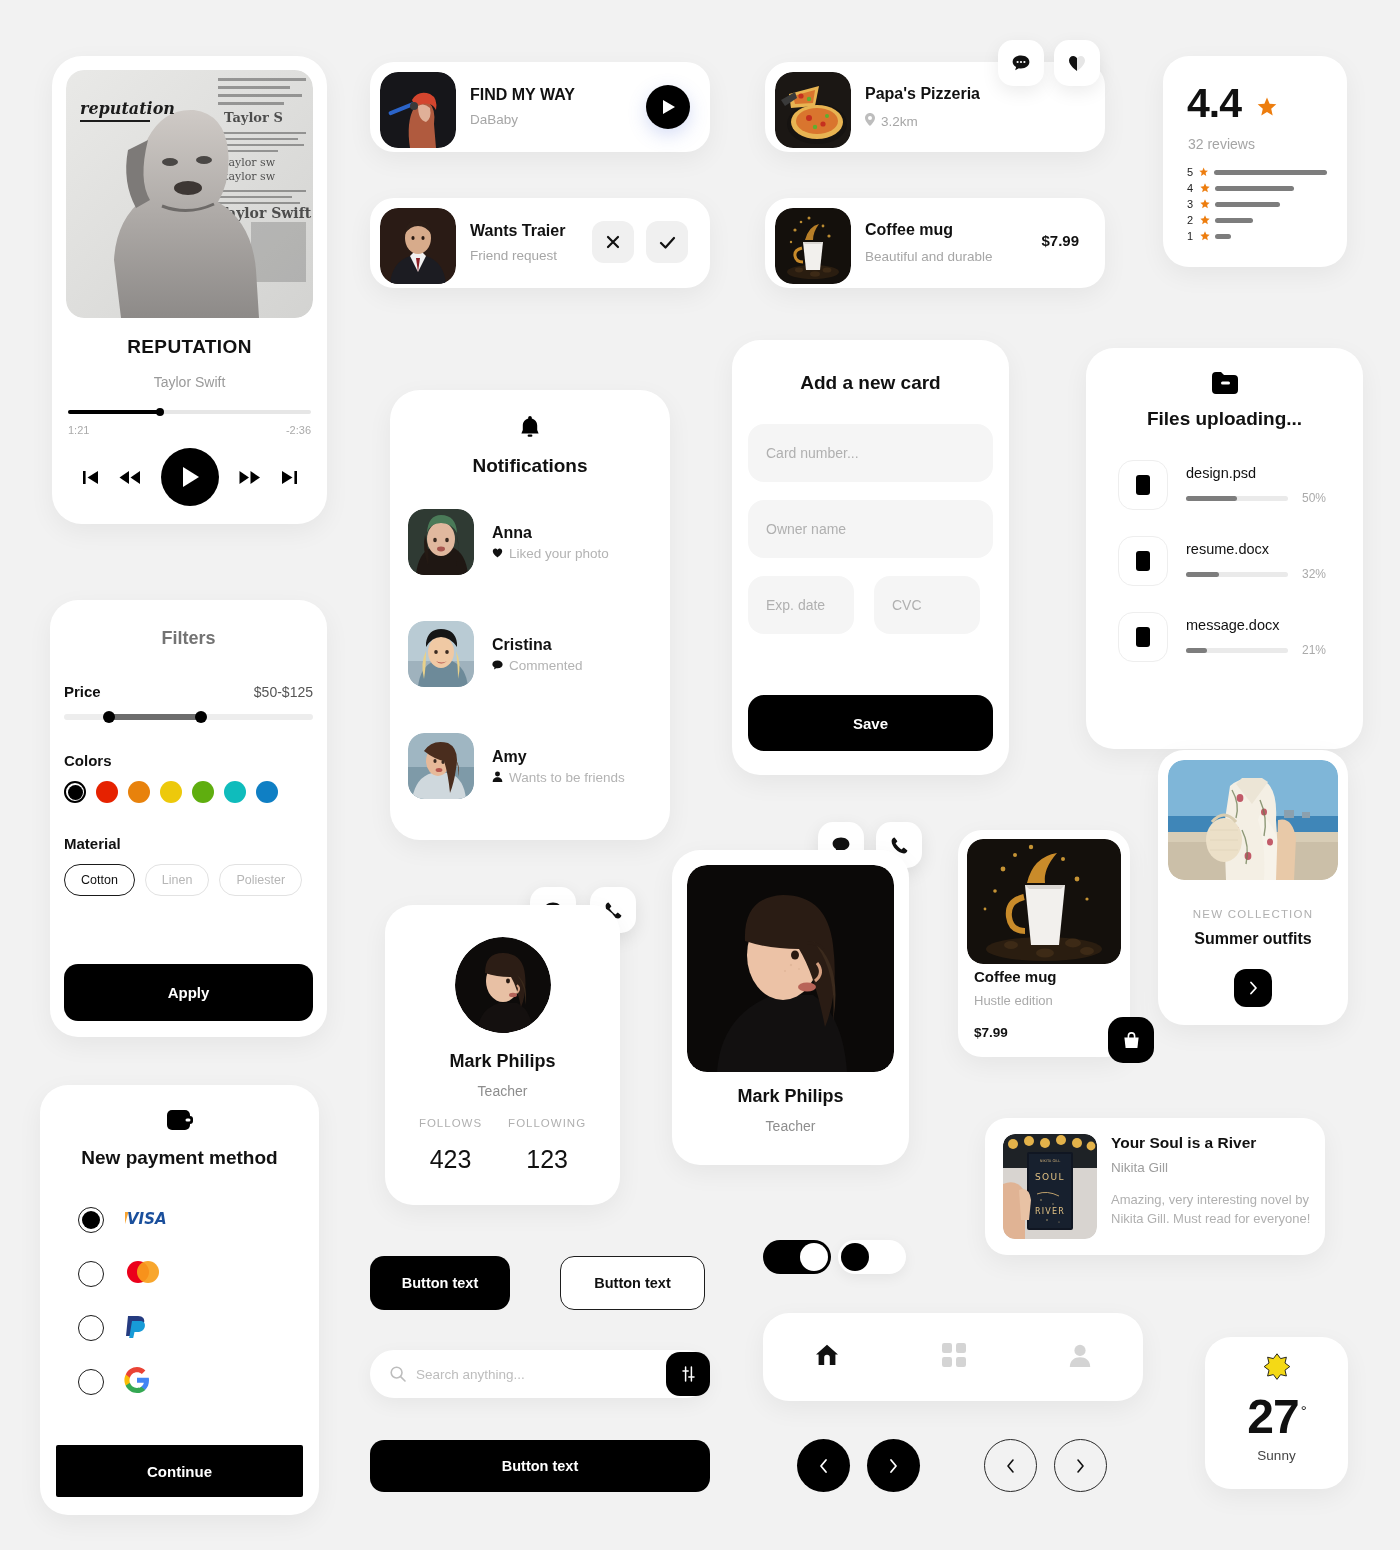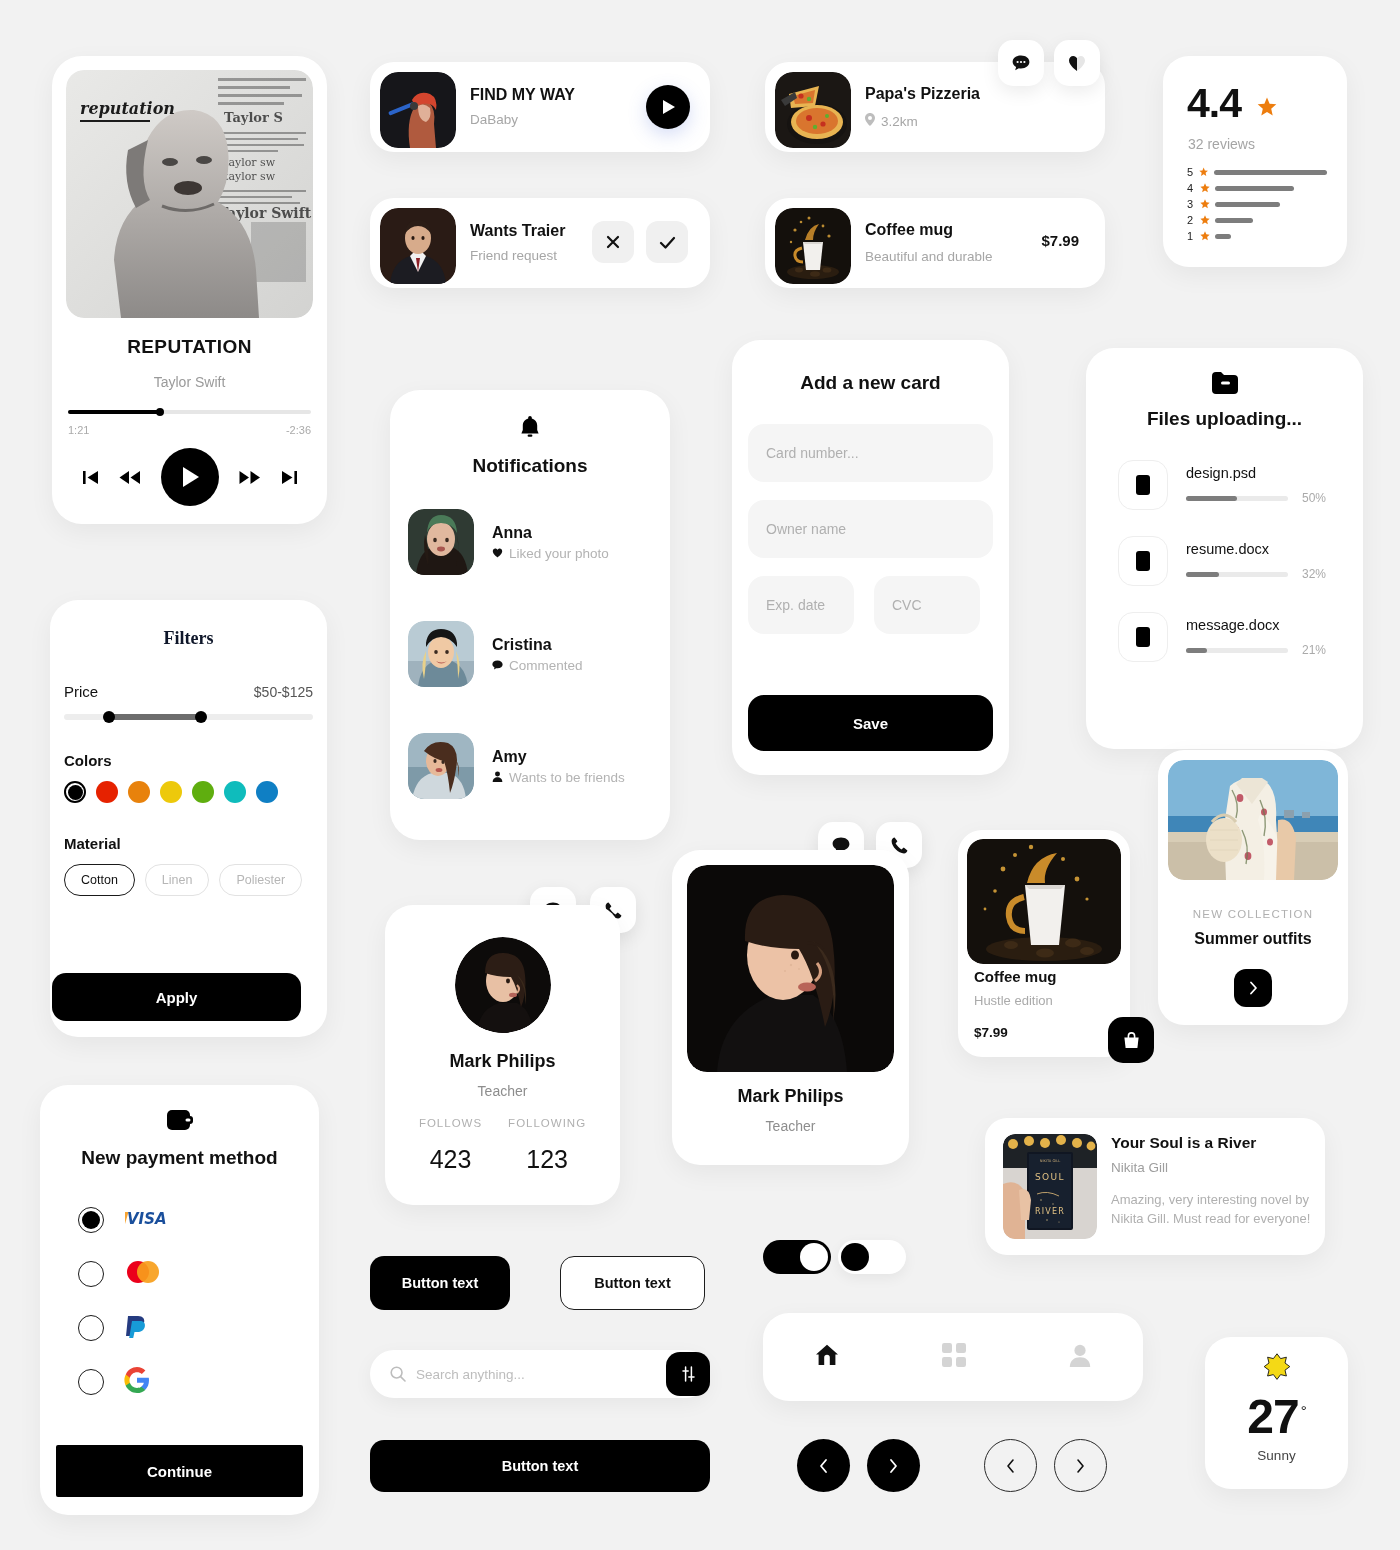--- a/index.html
+++ b/index.html
@@ -41,41 +41,41 @@
   #music .t1 { position: absolute; left: 16px; top: 368px; font-size: 11px; color: #aaa; }
   #music .t2 { position: absolute; right: 16px; top: 368px; font-size: 11px; color: #aaa; }
   #music .ctrls { position: absolute; left: 0; top: 392px; width: 100%;
     display: flex; align-items: center; justify-content: center; gap: 20px; }
   #music .play { width: 58px; height: 58px; border-radius: 50%; background: #000;
     display: flex; align-items: center; justify-content: center; }
   .ico { display: inline-flex; align-items: center; justify-content: center; }
 
   
   #filters { left: 50px; top: 600px; width: 277px; height: 437px; border-radius: 28px; }
-  #filters h3 { text-align: center; font-size: 18px; margin-top: 28px; color: #0f172a; font-family: Liberation Serif, serif; }
+  #filters h3 { text-align: center; font-size: 18px; margin-top: 28px; color: #737373; }
   #filters .row { display: flex; justify-content: space-between; align-items: baseline;
     margin: 34px 14px 0 14px; }
-  #filters .lbl { font-size: 15px; font-weight: normal; color: #111; }
+  #filters .lbl { font-size: 15px; font-weight: bold; color: #111; }
   #filters .val { font-size: 14px; color: #555; }
   #filters .slider { position: relative; margin: 14px 14px 0 14px; height: 6px;
     background: #ededed; border-radius: 4px; }
   #filters .slider .fill { position:absolute; height: 100%; background: #6d6d6d; border-radius: 4px; }
   #filters .slider .h { position: absolute; top: -3px; width: 12px; height: 12px;
     background: #000; border-radius: 50%; }
   #filters .sect { font-size: 15px; font-weight: bold; color: #111; margin: 32px 0 0 14px; }
   #filters .swatches { display: flex; gap: 10px; margin: 12px 0 0 14px; align-items: center; }
   #filters .sw { width: 22px; height: 22px; border-radius: 50%; }
   #filters .sw.sel { width: 22px; height: 22px; border: 2px solid #000; background: #fff;
     display: flex; align-items: center; justify-content: center; }
   #filters .sw.sel i { width: 15px; height: 15px; border-radius: 50%; background: #000; display:block; }
   #filters .chips { display: flex; gap: 10px; margin: 12px 0 0 14px; }
   #filters .chip { border-radius: 999px; border: 1px solid #e2e2e2; color: #b6b6b6;
     font-size: 12.5px; padding: 8px 16px; background: #fff; cursor: pointer; }
   #filters .chip.on { border-color: #1a1a1a; color: #111; }
-  #filters .apply { position: absolute; left: 2px; bottom: 16px; width: 249px; height: 48px;
+  #filters .apply { position: absolute; left: 14px; bottom: 16px; width: 249px; height: 57px;
     border-radius: 14px; font-size: 15px; }
 
   
   #pay { left: 40px; top: 1085px; width: 279px; height: 430px; border-radius: 28px; }
   #pay .wic { width: 100%; text-align: center; margin-top: 24px; }
   #pay h3 { text-align: center; font-size: 19px; margin-top: 12px; color: #111; }
   #pay .opt { display: flex; align-items: center; gap: 20px; margin: 0 0 0 38px; height: 54px; }
   #pay .radio { width: 26px; height: 26px; border-radius: 50%; border: 1.6px solid #1a1a1a;
     display: flex; align-items: center; justify-content: center; flex: none; }
   #pay .radio i { width: 18px; height: 18px; border-radius: 50%; background: #000; display: none; }

